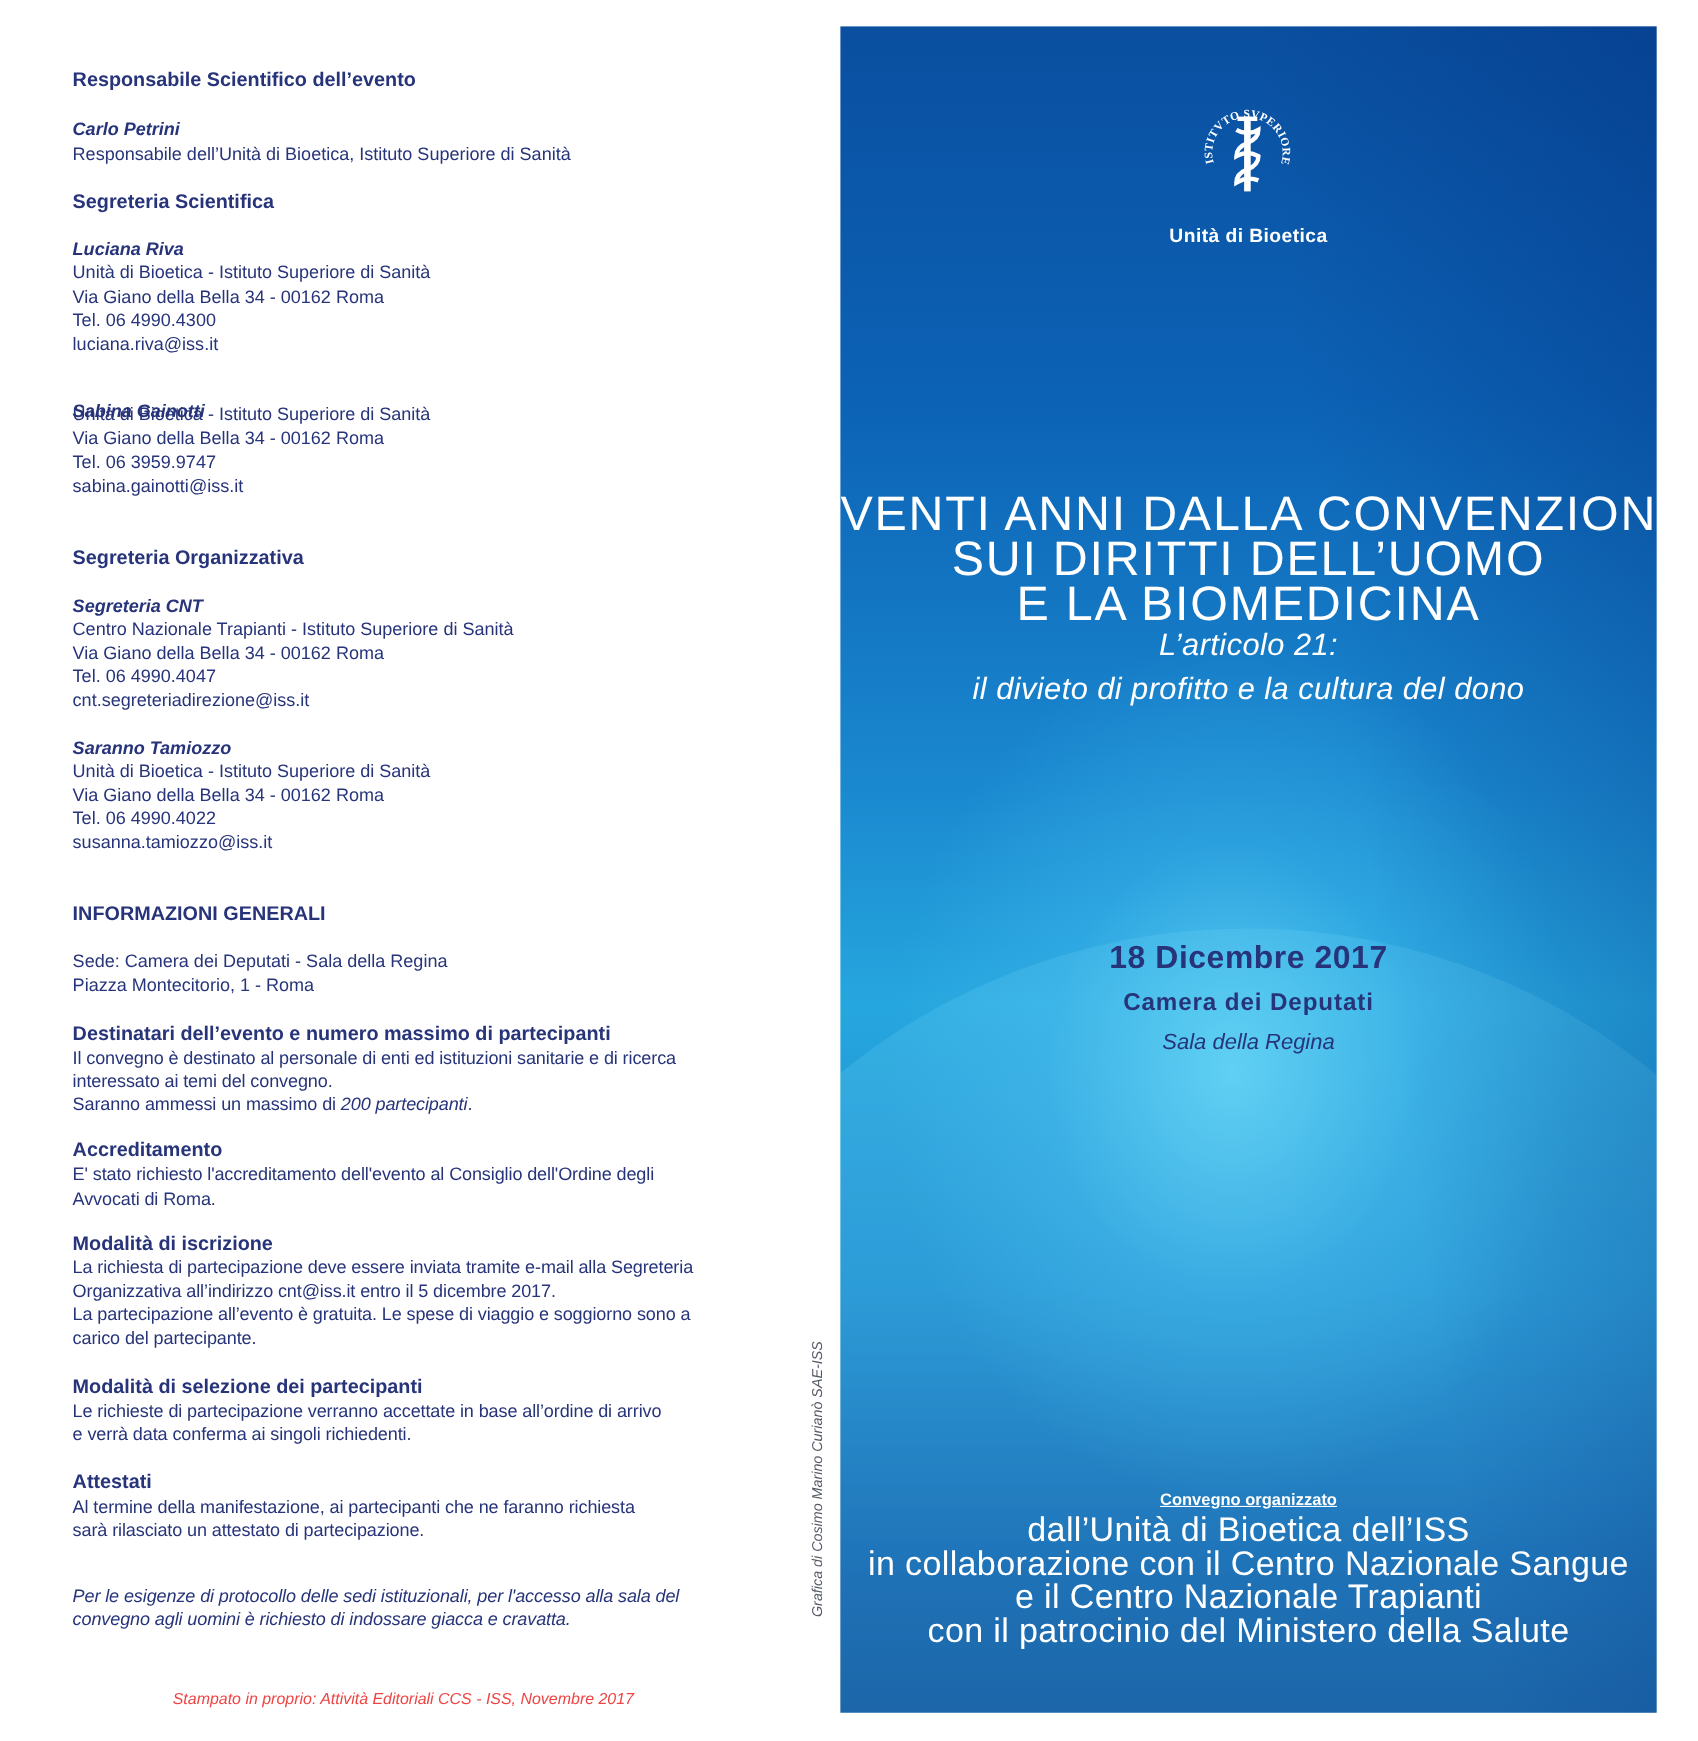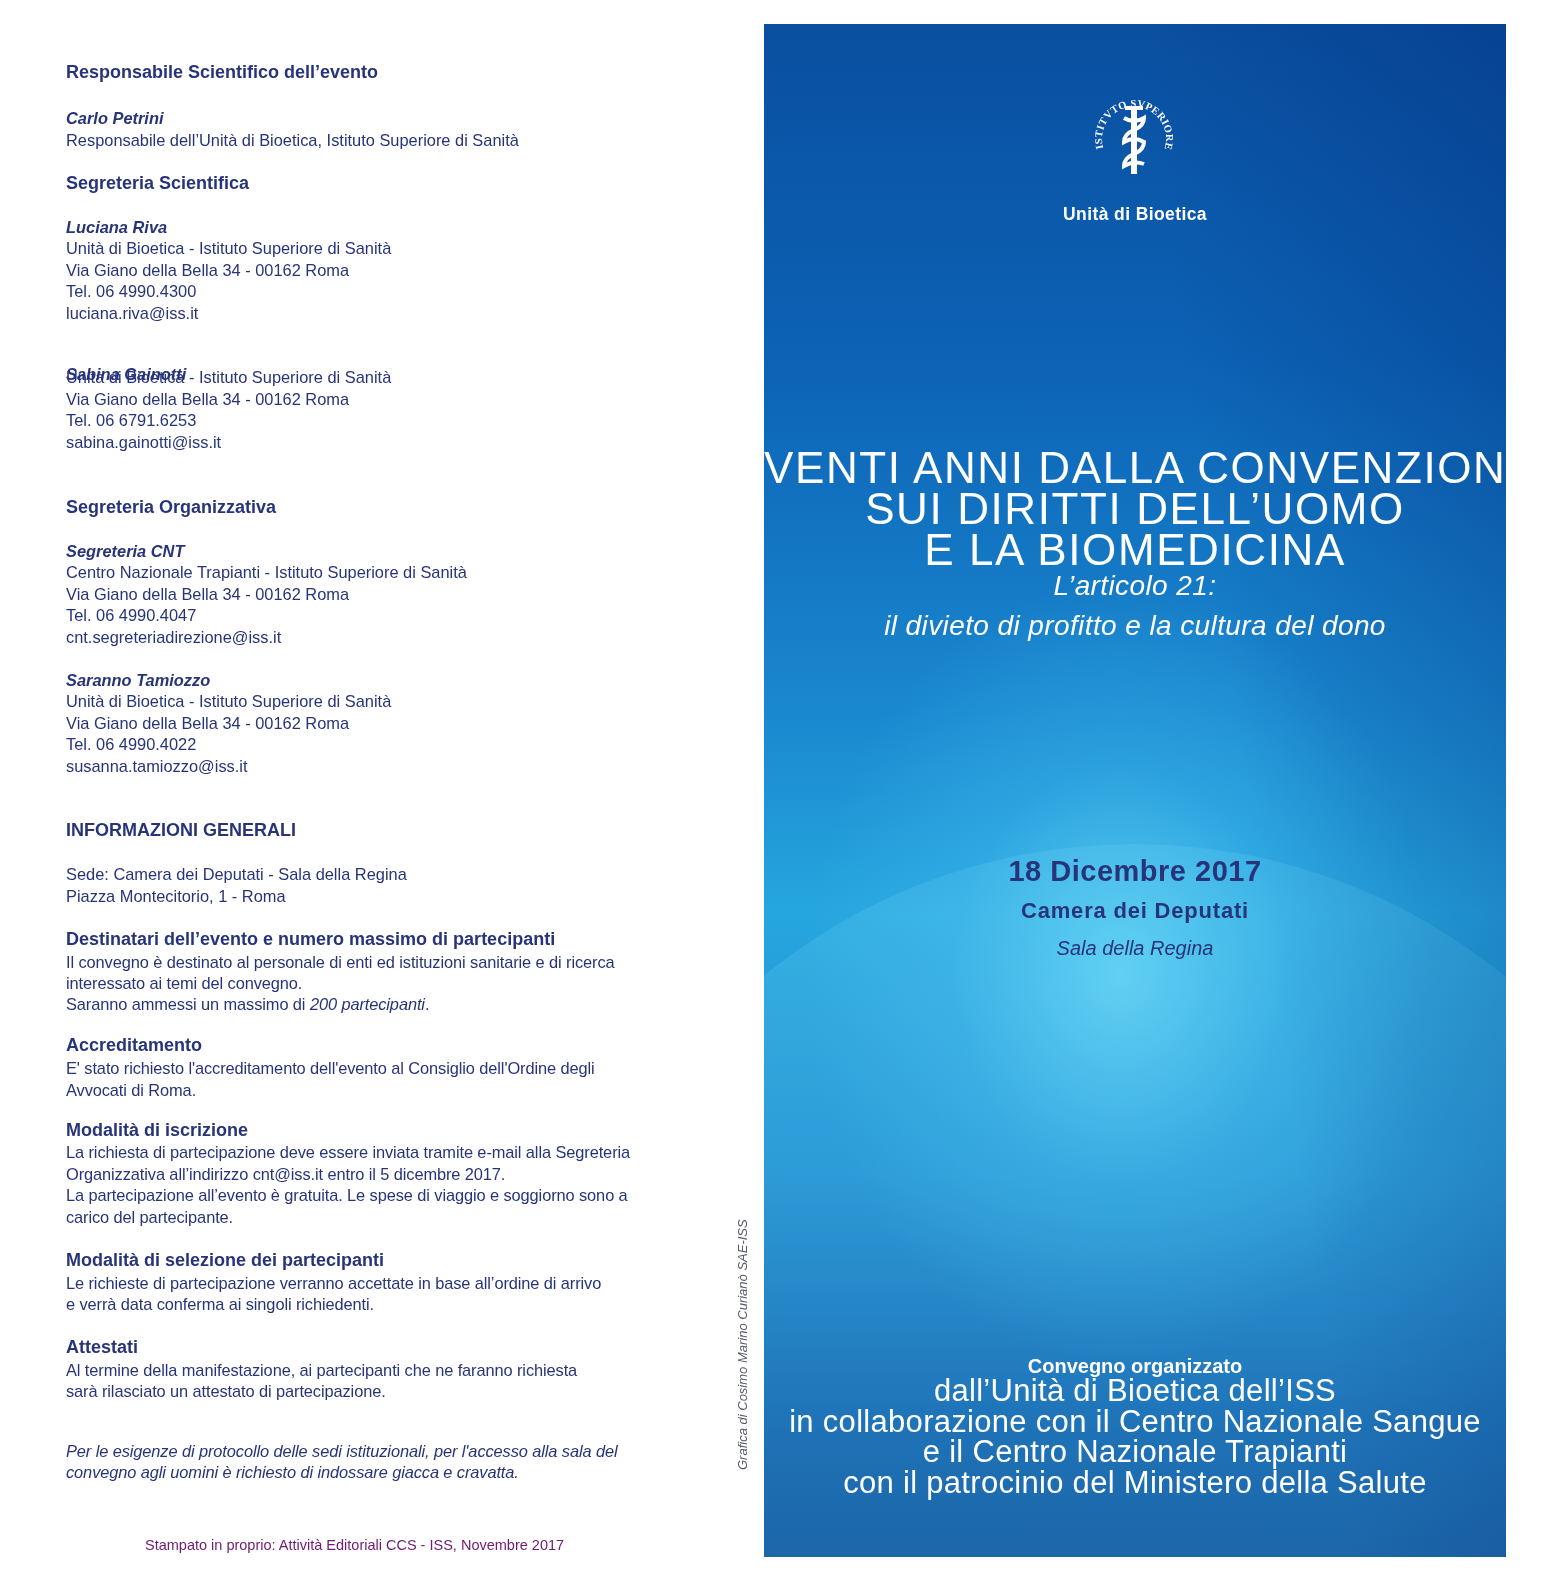--- a/index.html
+++ b/index.html
@@ -13,21 +13,21 @@
   .lt { position: absolute; left: 0; white-space: nowrap; font-size: 16.4px; line-height: 21.6px; color: #27347a; }
   .h { font-weight: bold; font-size: 18px; }
   .nm { font-weight: bold; font-style: italic; }
   .it { font-style: italic; }
   .narrow { letter-spacing: -0.1px; }
   .credit {
     position: absolute; left: 735px; top: 1470px;
     transform-origin: left top; transform: rotate(-90deg);
     font-style: italic; font-size: 13px; color: #555a66; white-space: nowrap;
   }
-  .footer { position: absolute; left: 145px; top: 1537px; font-size: 14.5px; color: #701a75; white-space: nowrap; }
+  .footer { position: absolute; left: 157px; top: 1537px; font-size: 14.5px; color: #ef4444; white-space: nowrap; font-style: italic; }
 
   .panel {
     position: absolute; left: 764px; top: 24px; width: 742px; height: 1533px; overflow: hidden;
     background:
       radial-gradient(ellipse 420px 520px at 48% 62%, rgba(110,220,250,0.75) 0%, rgba(60,180,235,0.45) 40%, rgba(0,0,0,0) 75%),
       linear-gradient(180deg, #0a4fa0 0%, #0c62b5 22%, #1a88cf 45%, #26a6de 58%, #1c8dd0 75%, #0b5aa8 92%, #084c98 100%);
   }
   .panel::before {
     content: ""; position: absolute; left: -200px; top: 820px; width: 1140px; height: 1100px;
     border-radius: 50%; background: rgba(120,220,250,0.18);
@@ -38,21 +38,21 @@
     transform: rotate(-8deg);
   }
   .pc { position: absolute; left: 0; width: 742px; text-align: center; white-space: nowrap; z-index: 2; }
   .logo { position: absolute; left: 330px; top: 64px; width: 80px; height: 100px; z-index: 2; }
   .unit { top: 180px; color: #fff; font-weight: bold; font-size: 17.5px; letter-spacing: 0.4px; }
   .title { color: #fff; font-weight: normal; font-size: 44px; letter-spacing: 1.6px; line-height: 41px; margin-top: 41px; }
   .sub { color: #fff; font-style: italic; font-size: 28px; line-height: 40px; letter-spacing: 0.4px; }
   .date { color: #27347a; font-weight: bold; font-size: 29px; letter-spacing: 0.5px; }
   .place { color: #27347a; font-weight: bold; font-size: 22px; letter-spacing: 0.8px; }
   .room { color: #27347a; font-style: italic; font-size: 20px; }
-  .org1 { color: #fff; font-weight: bold; font-size: 20px; }
+  .org1 { color: #fff; font-weight: bold; font-size: 15px; text-decoration: underline; }
   .org { color: #fff; font-size: 31px; line-height: 30.5px; letter-spacing: 0.3px; }
 </style>
 </head>
 <body>
 
 <div class="left">
   <div class="lt h" style="top:62px">Responsabile Scientifico dell’evento</div>
   <div class="lt nm" style="top:108px">Carlo Petrini</div>
   <div class="lt" style="top:130px">Responsabile dell’Unità di Bioetica, Istituto Superiore di Sanità</div>
 
@@ -63,21 +63,21 @@
     <div class="lt" style="top:238px">Unità di Bioetica - Istituto Superiore di Sanità</div>
     <div class="lt" style="top:260px">Via Giano della Bella 34 - 00162 Roma</div>
     <div class="lt" style="top:281px">Tel. 06 4990.4300</div>
     <div class="lt" style="top:303px">luciana.riva@iss.it</div>
   </div>
 
   <div>
     <div class="lt nm" style="top:364px">Sabina Gainotti</div>
     <div class="lt" style="top:367px">Unità di Bioetica - Istituto Superiore di Sanità</div>
     <div class="lt" style="top:389px">Via Giano della Bella 34 - 00162 Roma</div>
-    <div class="lt" style="top:410px">Tel. 06 6791.6253</div>
+    <div class="lt" style="top:410px">Tel. 06 3959.9747</div>
     <div class="lt" style="top:432px">sabina.gainotti@iss.it</div>
   </div>
 
   <div class="lt h" style="top:497px">Segreteria Organizzativa</div>
 
   <div>
     <div class="lt nm" style="top:541px">Segreteria CNT</div>
     <div class="lt" style="top:562px">Centro Nazionale Trapianti - Istituto Superiore di Sanità</div>
     <div class="lt" style="top:584px">Via Giano della Bella 34 - 00162 Roma</div>
     <div class="lt" style="top:605px">Tel. 06 4990.4047</div>

